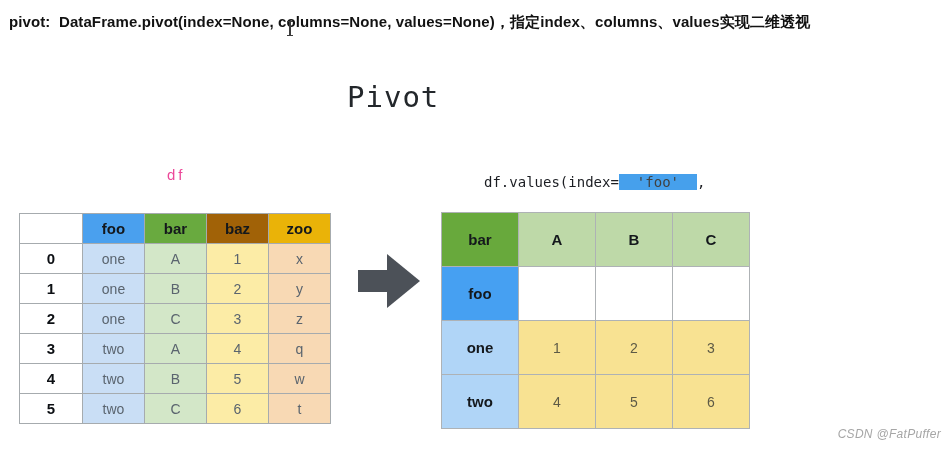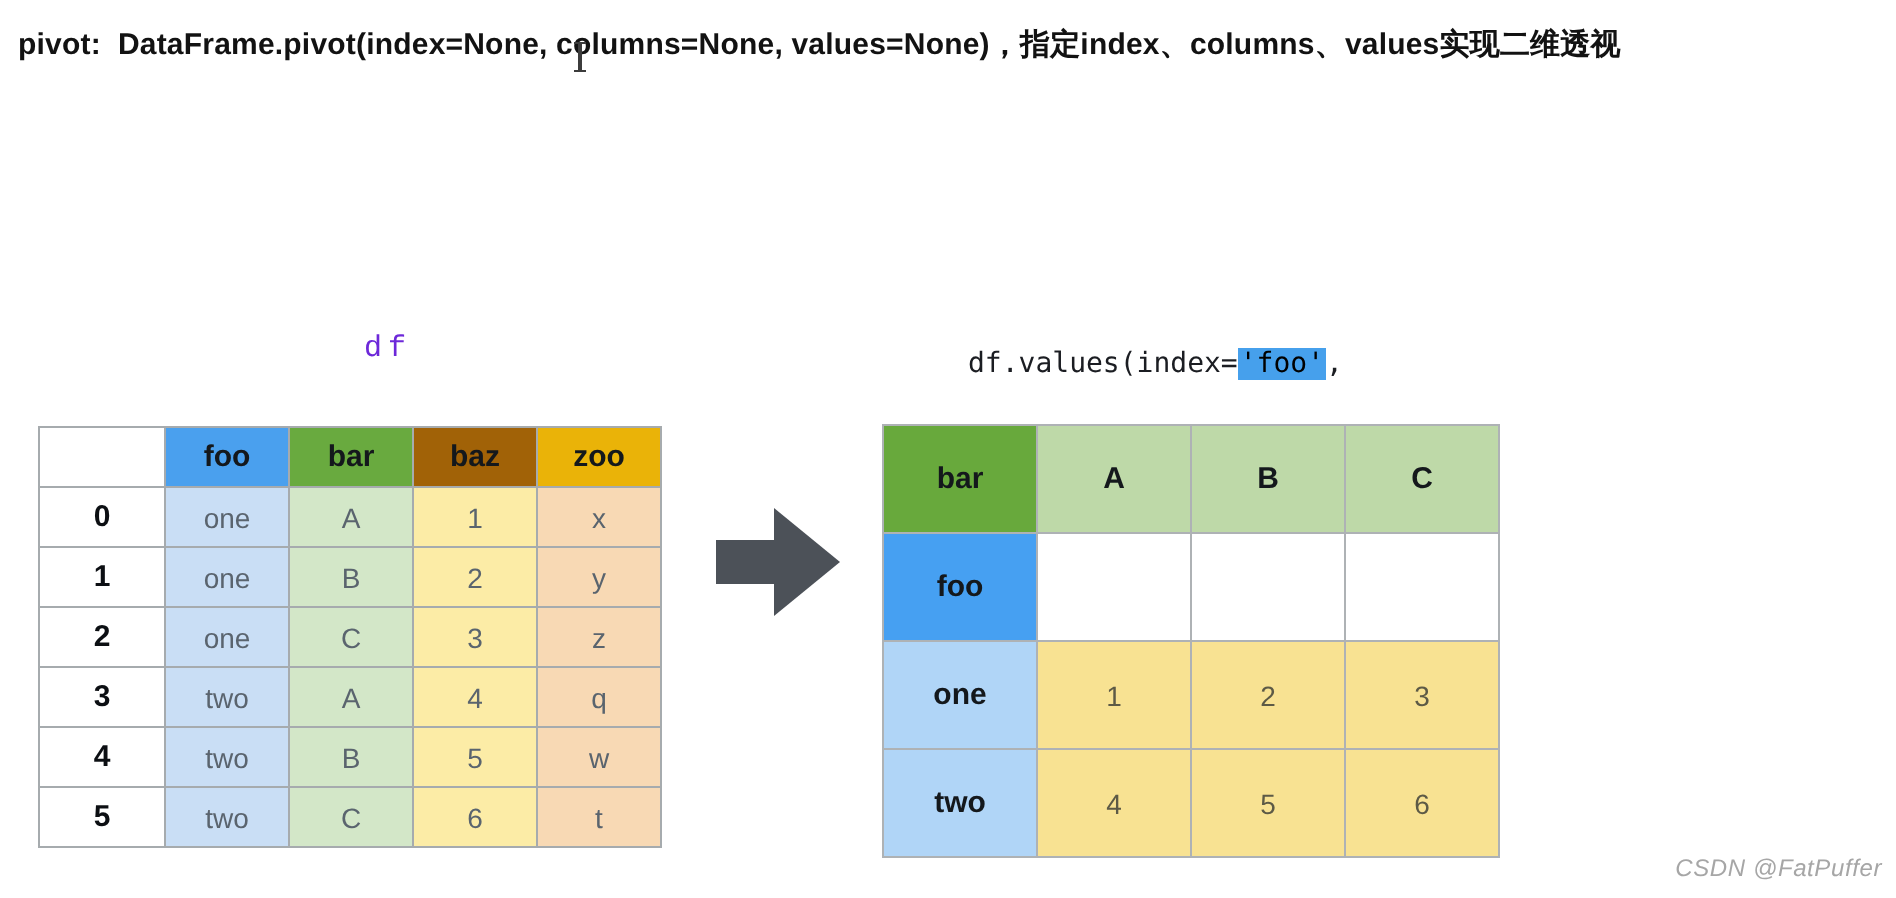--- a/index.html
+++ b/index.html
@@ -24,33 +24,33 @@
 
   
   .heading{
     position:absolute;left:347px;top:80px;
     font-family:"DejaVu Sans Mono",monospace;
     font-size:29px;color:#23272b;letter-spacing:1px;
   }
 
   
   .df-label{
-    position:absolute;left:182px;top:166px;
-    font-family:Liberation Mono, monospace;
-    font-size:15px;color:#6d28d9;letter-spacing:3px;
+    position:absolute;left:167px;top:166px;
+    font-family:Liberation Sans, sans-serif;
+    font-size:15px;color:#ec4899;letter-spacing:3px;
   }
 
   
   .code{
     position:absolute;left:484px;top:135px;
     font-family:"DejaVu Sans Mono",monospace;
     font-size:14px;line-height:19px;color:#1b1d22;white-space:pre;
   }
   .code .indent{padding-left:9ch;}
-  .hl{padding:0 1px;color:#000000;}
+  .hl{padding:0 18px;color:#404040;}
   .hl-blue{background:#46a0ec;}
   .hl-green{background:#67a93c;}
   .hl-yellow{background:#f5c51d;}
 
   
   table.src{
     position:absolute;left:19px;top:213px;
     border-collapse:collapse;table-layout:fixed;
   }
   table.src col{width:62px;}
@@ -109,20 +109,21 @@
 <body>
 
 <div class="stage">
 
   <div class="top-title">pivot:  DataFrame.pivot(index=None, columns=None, values=None)，指定index、columns、values实现二维透视</div>
 
   <div class="ibeam">
       <span class="stem"></span>
     </div>
 
+  <div class="heading">Pivot</div>
 
   <div class="df-label">df</div>
 
   <div class="code">
     <div class="code-line"><span>df.values(index=</span><span class="hl hl-blue">'foo'</span><span>,</span></div>
     <div class="code-line indent"><span>columns=</span><span class="hl hl-green">'bar'</span><span>,</span></div>
     <div class="code-line indent"><span>values=</span><span class="hl hl-yellow">'baz'</span><span>)</span></div>
   </div>
 
   <table class="src">

